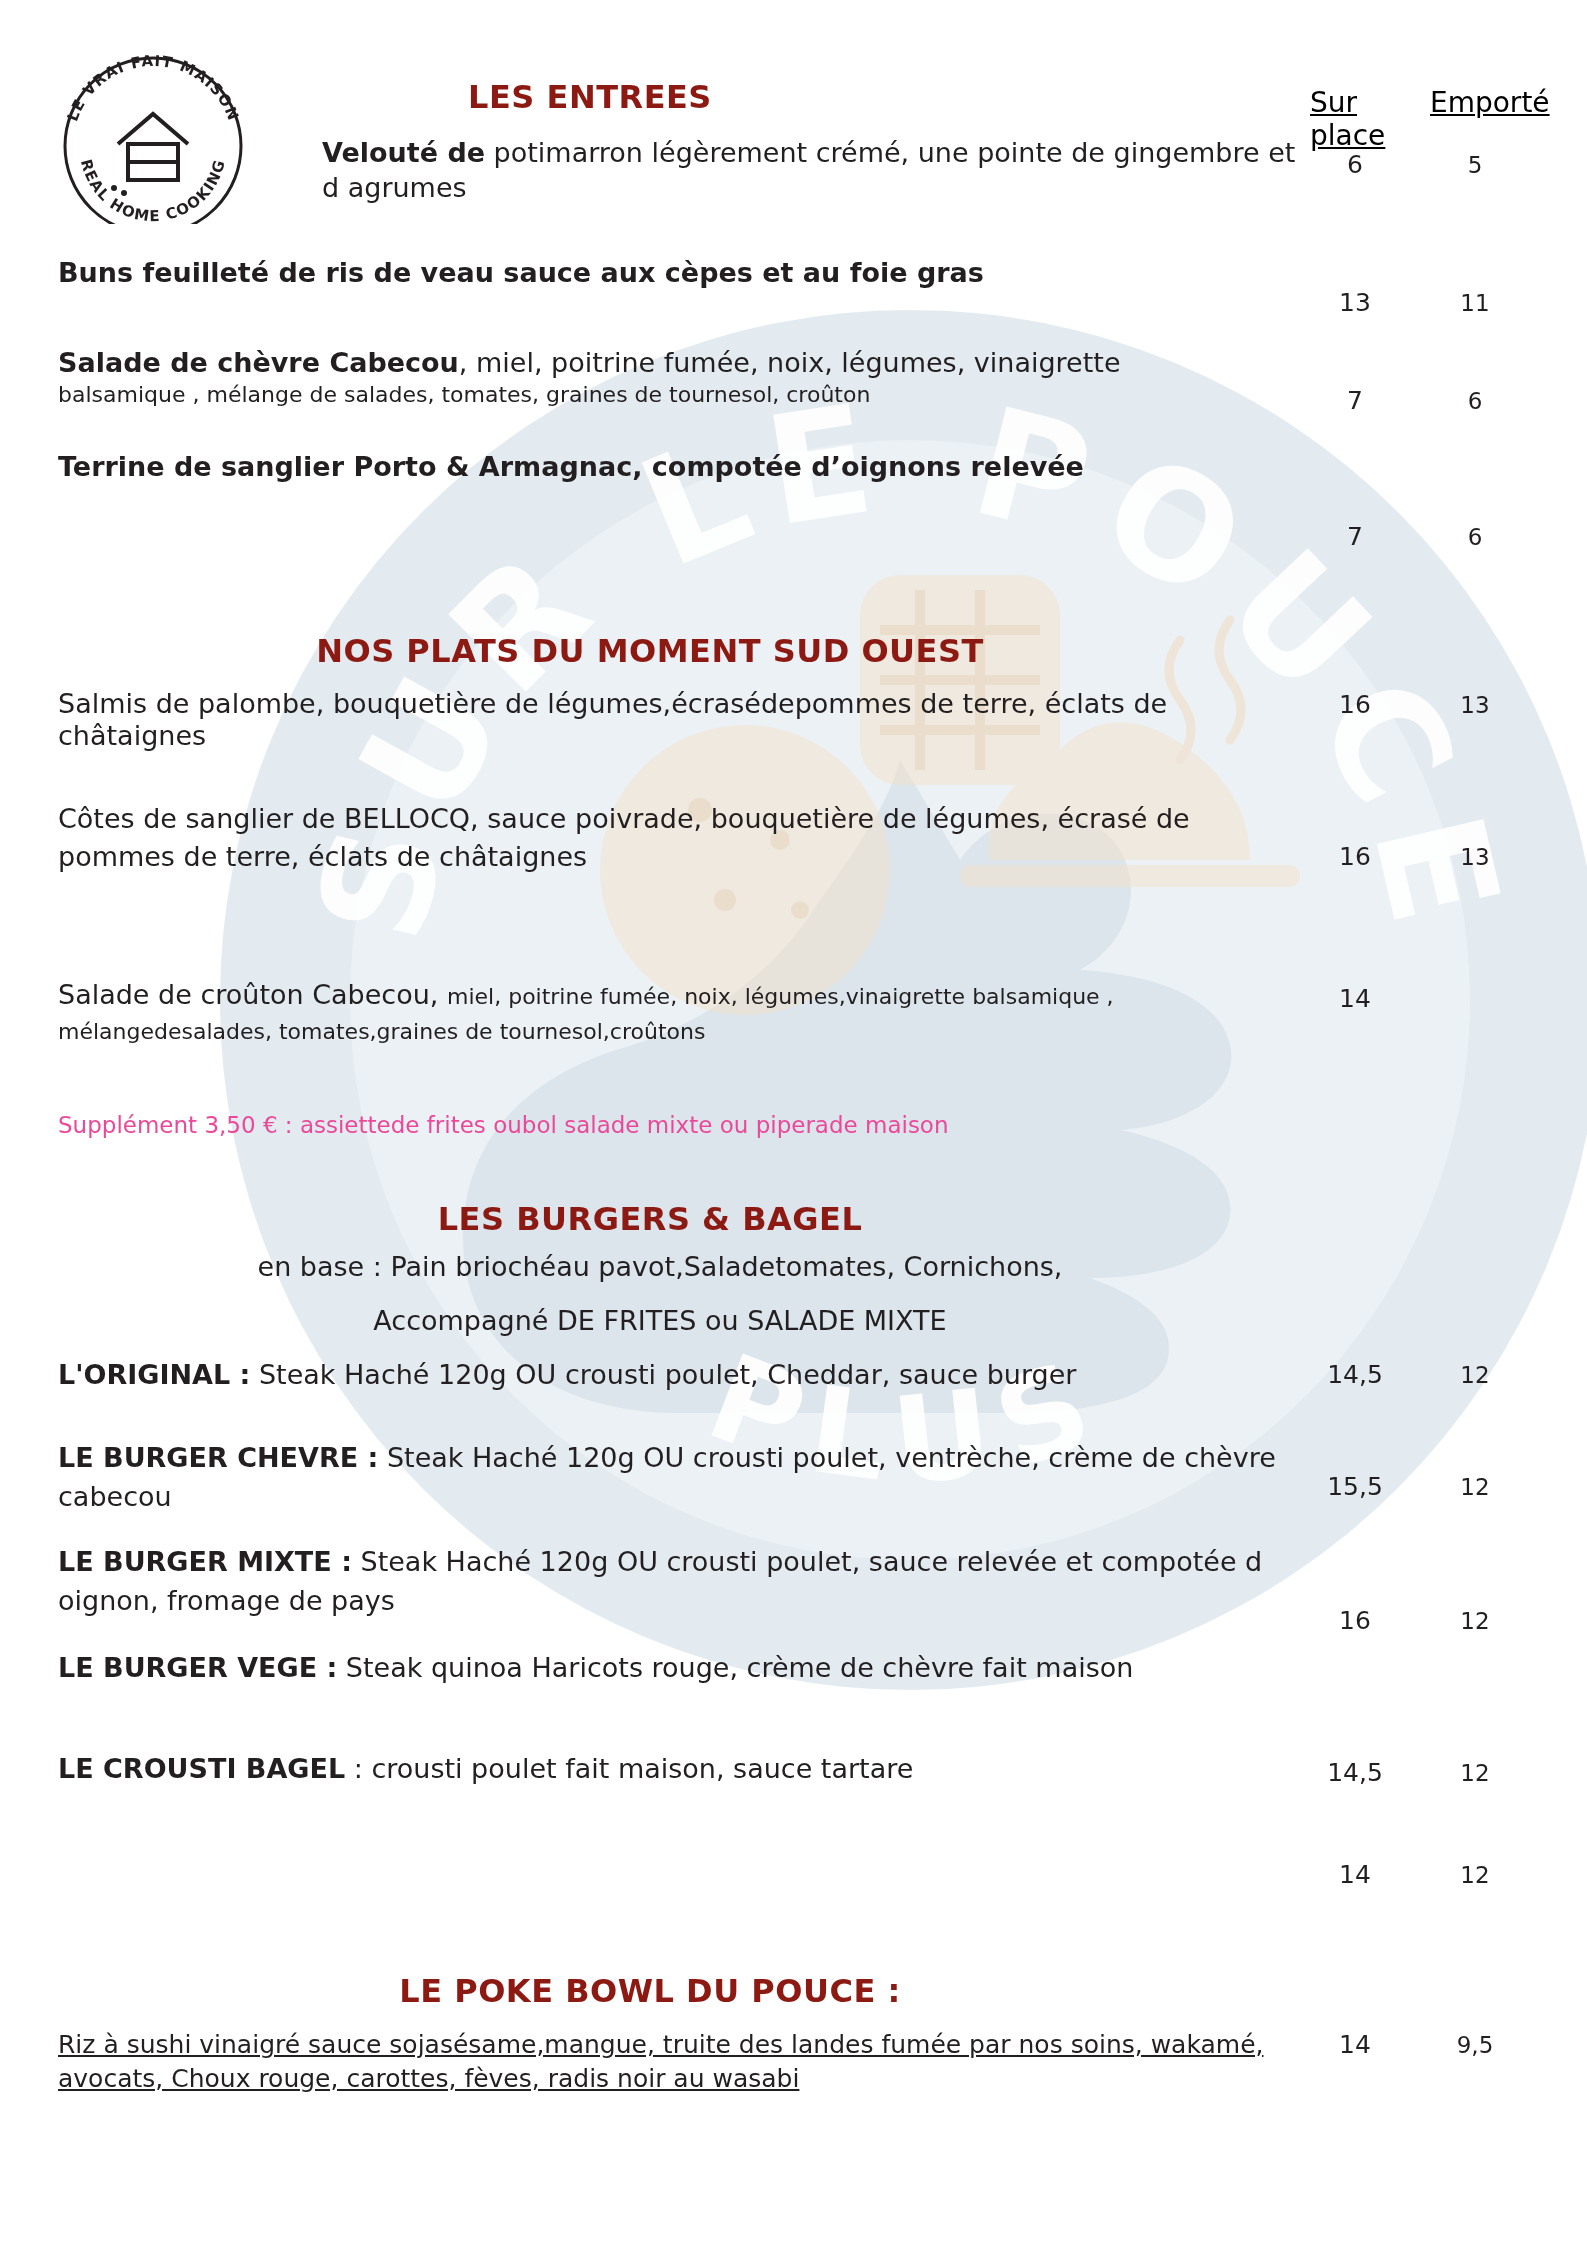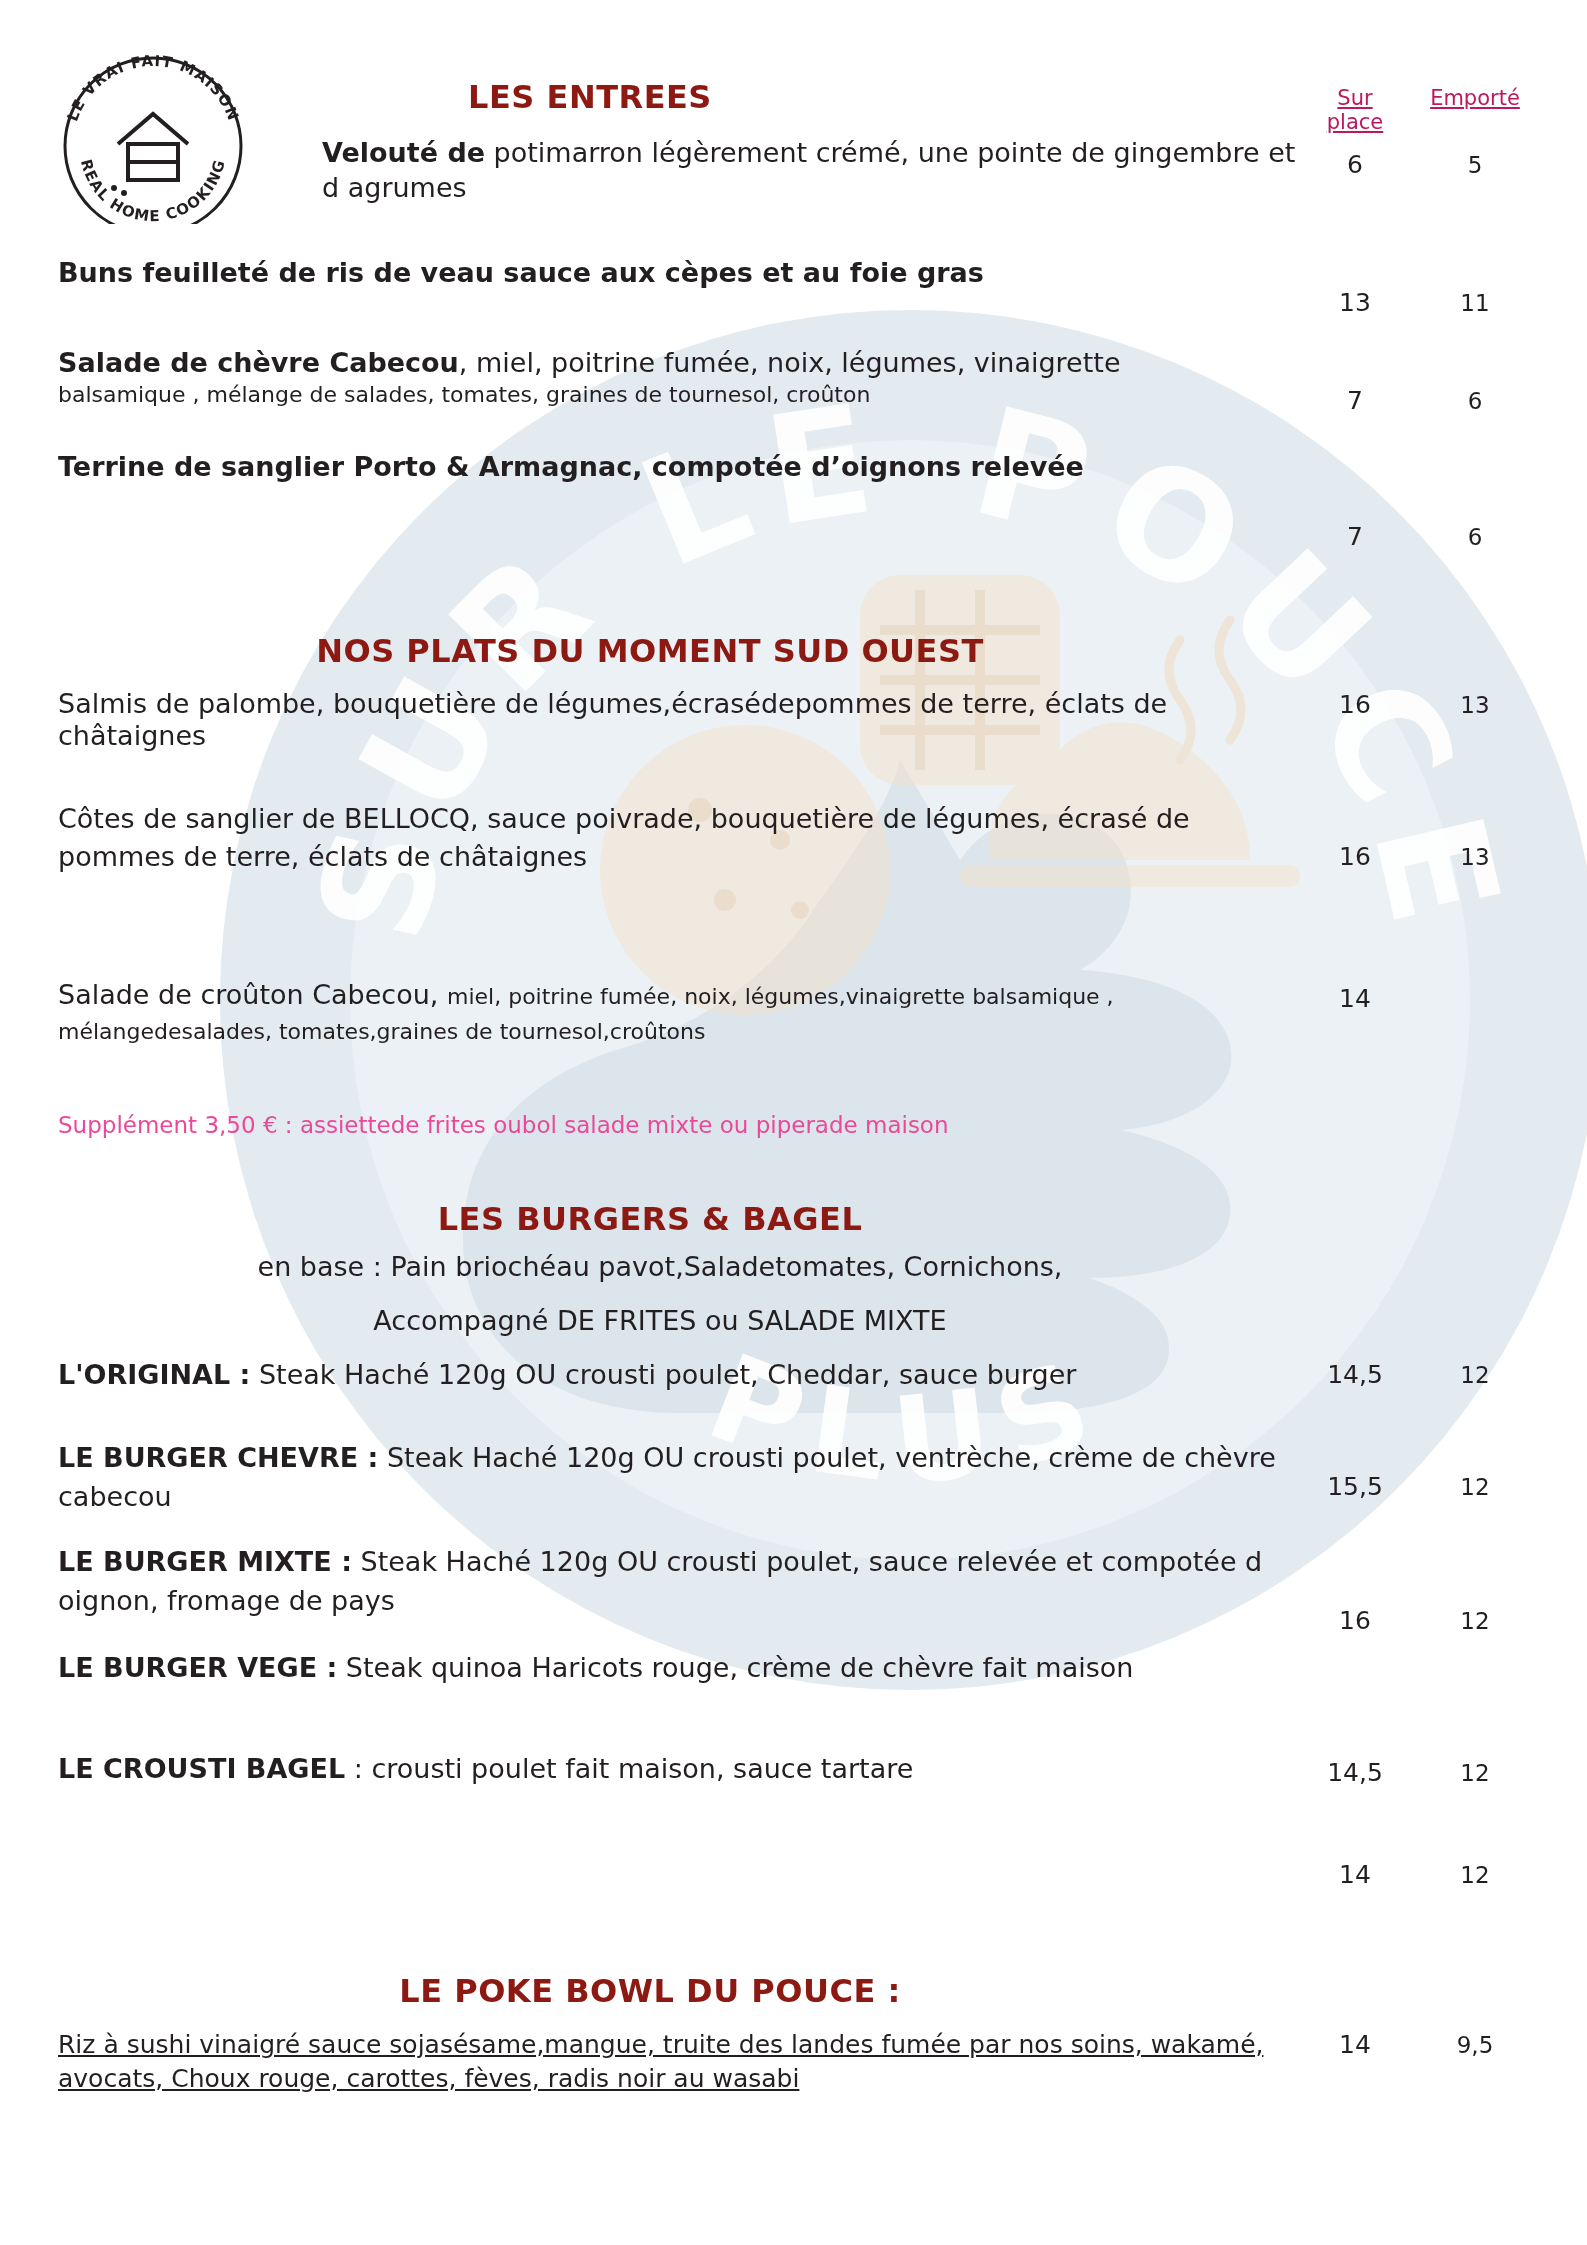--- a/index.html
+++ b/index.html
@@ -51,24 +51,23 @@
     color: #231f20;
     font-family: "DejaVu Sans", sans-serif;
   }
   .price.small { font-size: 23px; }
 
   .col-surplace { left: 1310px; width: 90px; }
   .col-emporte  { left: 1430px; width: 90px; }
 
   .colhead {
     position: absolute;
-    font-size: 21px;
+    font-size: 28px;
     text-decoration: underline;
-    color: #be185d;
-    text-align: center;
+    color: #000000;
   }
 
   .section-title {
     position: absolute;
     color: #8c1a12;
     font-weight: bold;
     font-size: 32px;
     letter-spacing: 0.5px;
     text-align: center;
   }

